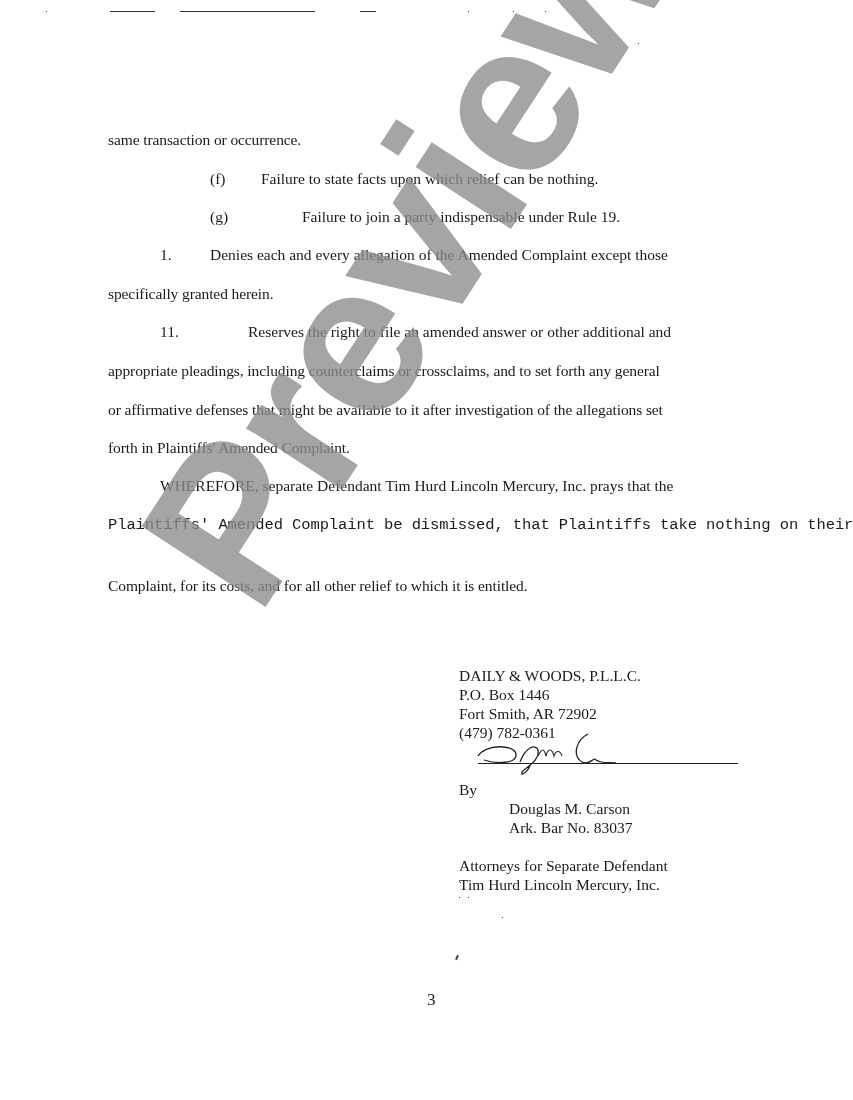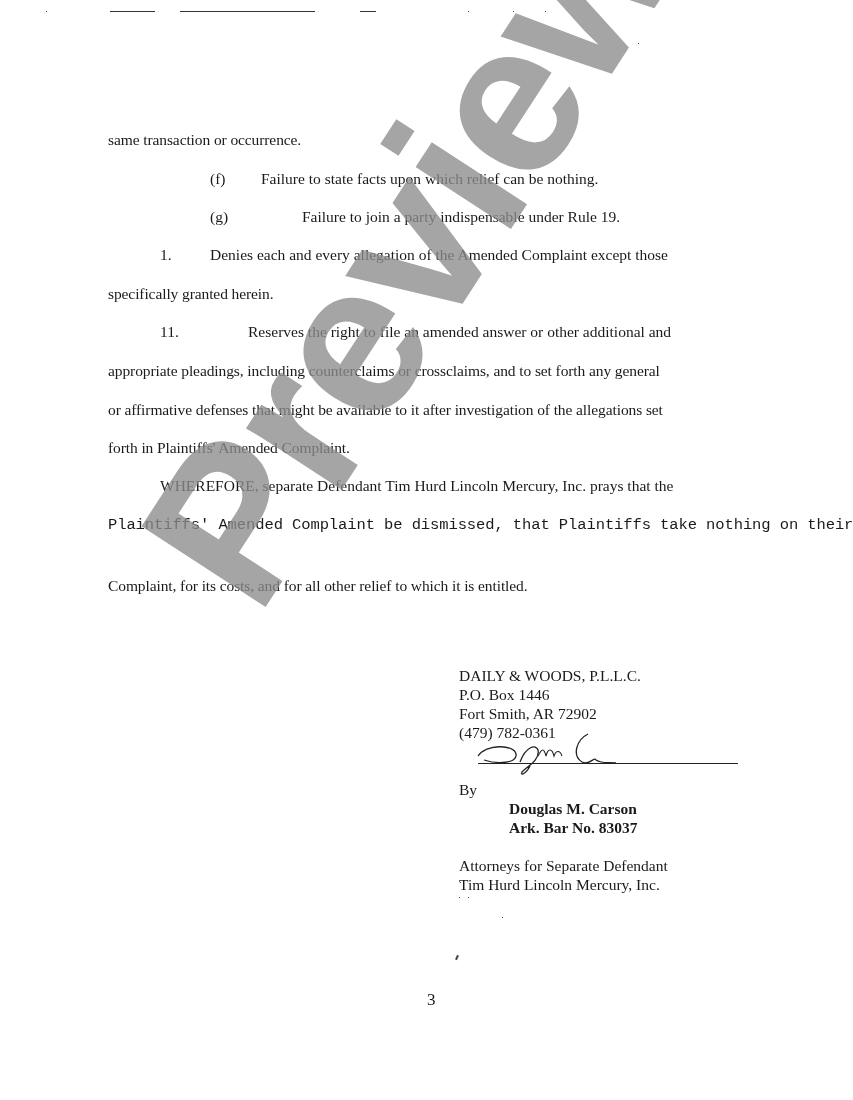--- a/index.html
+++ b/index.html
@@ -81,21 +81,21 @@
 
   <div class="sig-block" style="top:745px;">By</div>
   <div class="sig-line"></div>
   <svg class="signature" width="160" height="50" viewBox="0 0 160 50">
     <path d="M2,30 C10,18 38,18 40,28 C42,38 20,38 8,34" fill="none" stroke="#222" stroke-width="1.3"></path>
     <path d="M44,36 C50,20 60,18 62,24 C64,34 52,40 46,46 C44,50 50,48 54,40" fill="none" stroke="#222" stroke-width="1.3"></path>
     <path d="M62,30 C66,22 68,22 70,30 C72,22 76,22 78,30 C80,24 84,24 86,30" fill="none" stroke="#222" stroke-width="1.1"></path>
     <path d="M112,8 C100,14 96,30 106,36 C114,40 118,30 120,34 C126,38 132,36 140,37" fill="none" stroke="#222" stroke-width="1.3"></path>
   </svg>
 
-  <div class="sig-block" style="left:509px;top:764px;font-weight:bold;">
+  <div class="sig-block" style="left:509px;top:764px;">
     <div>Douglas M. Carson</div>
     <div>Ark. Bar No. 83037</div>
   </div>
 
   <div class="sig-block" style="top:821px;">
     <div>Attorneys for Separate Defendant</div>
     <div>Tim Hurd Lincoln Mercury, Inc.</div>
   </div>
 
   <div class="speck" style="left:460px;top:882px;"></div>

